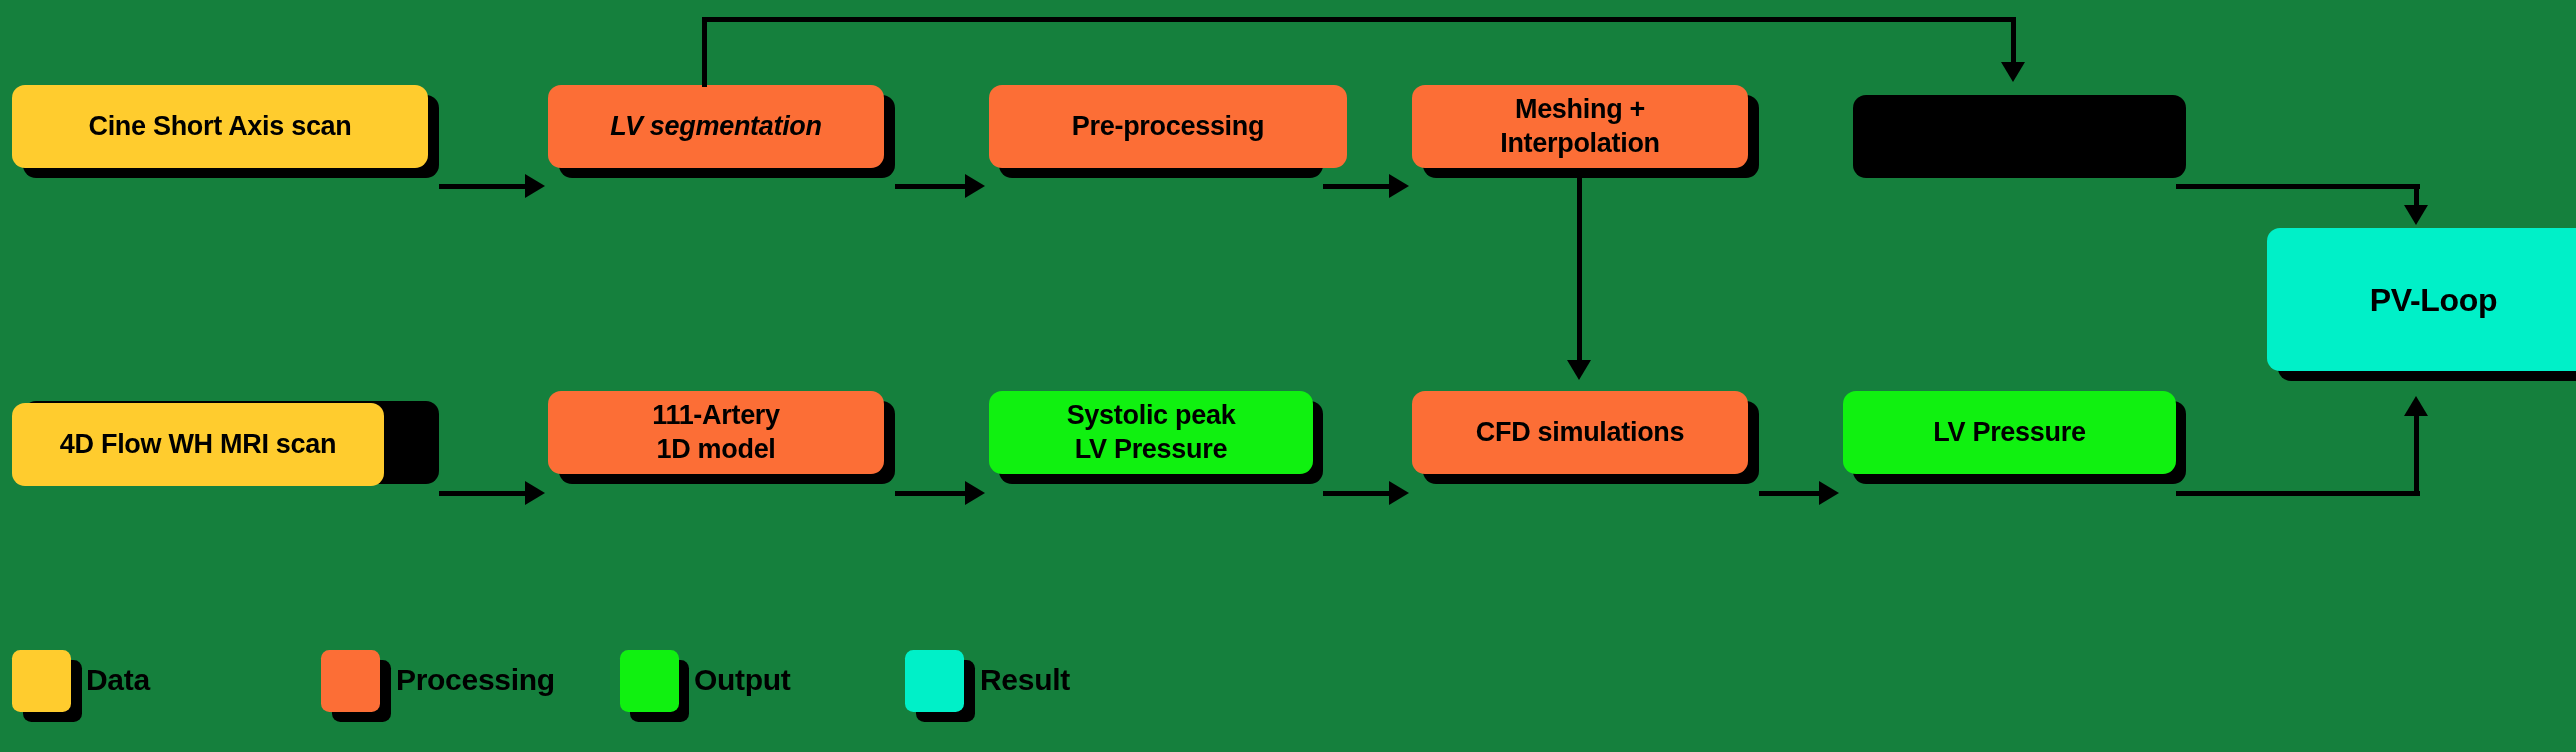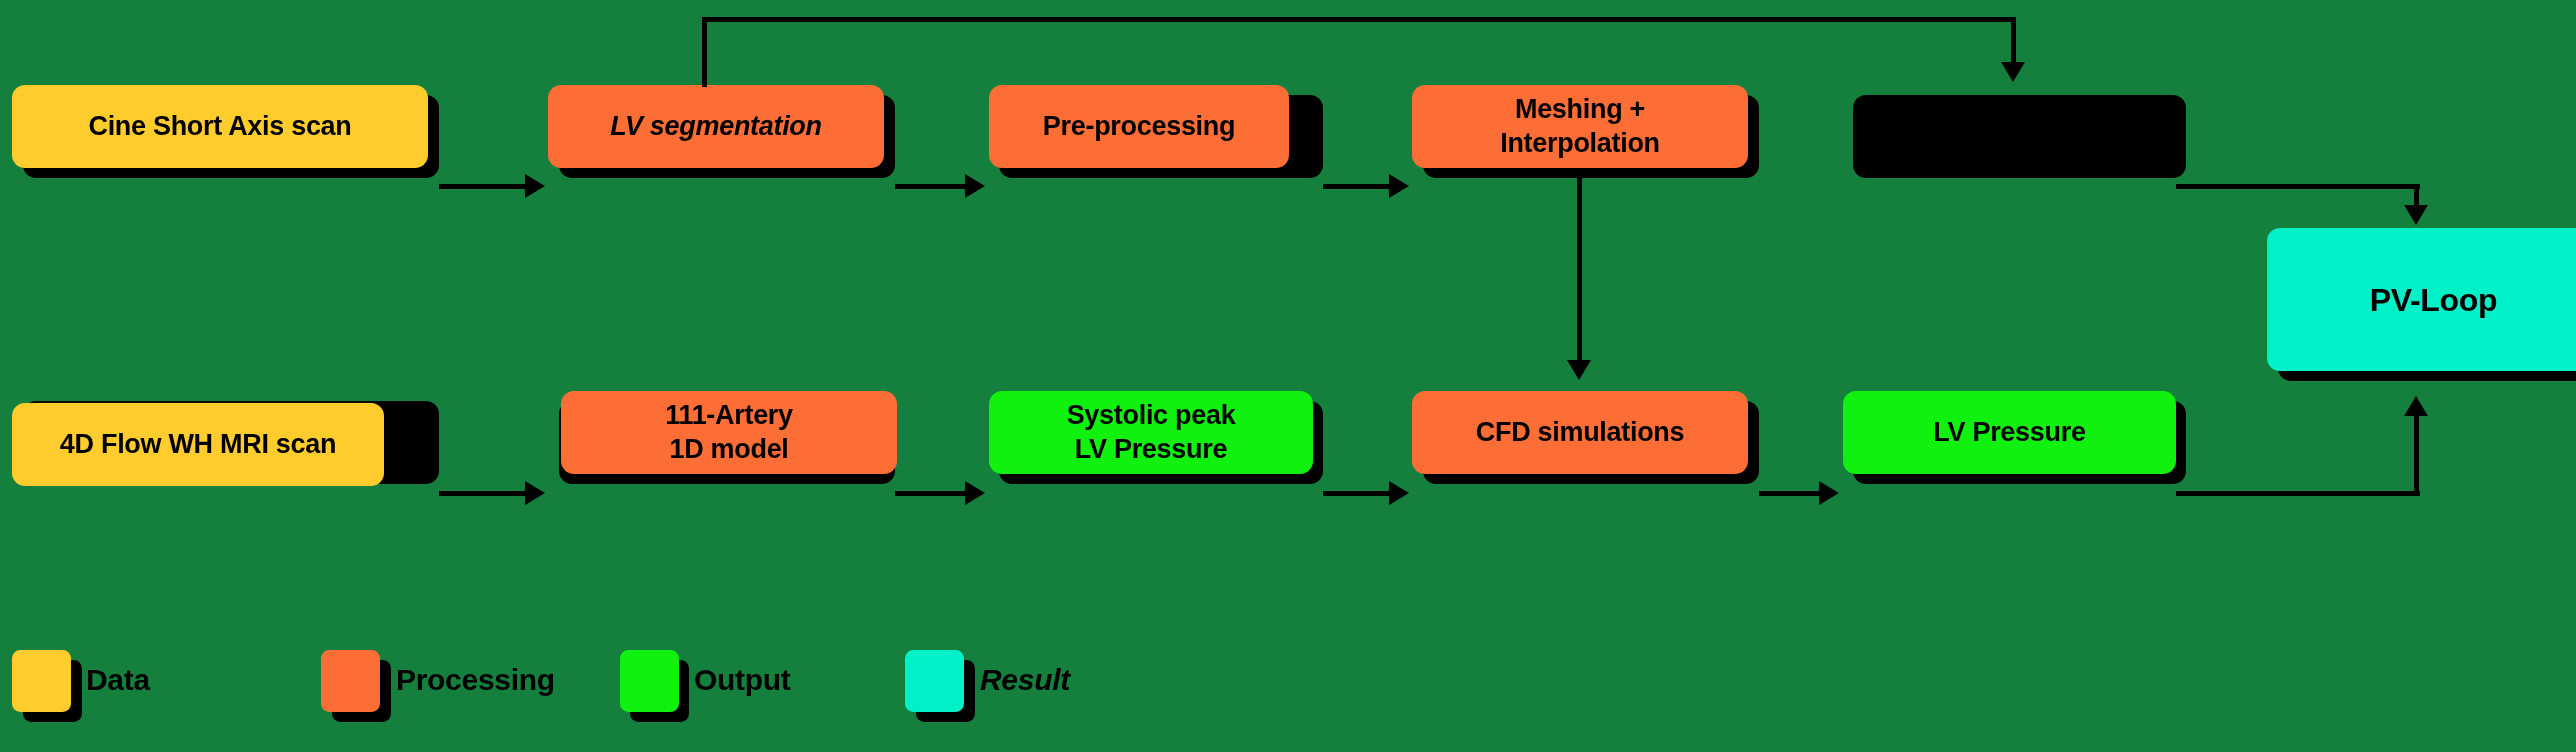--- a/index.html
+++ b/index.html
@@ -107,39 +107,39 @@
   <div class="node" id="n-cine" style="left:12px; top:85px; width:416px; height:83px; background:#FFCC2E;">
     <span class="lbl">Cine Short Axis scan</span>
   </div>
 
   <div class="shadow" style="left:559px; top:95px; width:336px; height:83px;"></div>
   <div class="node" id="n-lvseg" style="left:548px; top:85px; width:336px; height:83px; background:#FC6E36;font-style:italic;">
     <span class="lbl">LV segmentation</span>
   </div>
 
   <div class="shadow" style="left:999px; top:95px; width:324px; height:83px;"></div>
-  <div class="node" id="n-prep" style="left:989px; top:85px; width:300px; height:83px; background:#FC6E36;">
+  <div class="node" id="n-prep" style="left:989px; top:85px; width:358px; height:83px; background:#FC6E36;">
     <span class="lbl">Pre-processing</span>
   </div>
 
   <div class="shadow" style="left:1423px; top:95px; width:336px; height:83px;"></div>
   <div class="node" id="n-mesh" style="left:1412px; top:85px; width:336px; height:83px; background:#FC6E36;">
     <span class="lbl">Meshing +
 Interpolation</span>
   </div>
 
   <div class="shadow" style="left:1853px; top:95px; width:333px; height:83px;"></div>
 
   <div class="shadow" style="left:22.6px; top:401px; width:416px; height:83px;"></div>
   <div class="node" id="n-4d" style="left:12px; top:391px; width:372px; height:83px; background:#FFCC2E;margin-top:12px;">
     <span class="lbl">4D Flow WH MRI scan</span>
   </div>
 
   <div class="shadow" style="left:559px; top:401px; width:336px; height:83px;"></div>
-  <div class="node" id="n-artery" style="left:561px; top:391px; width:336px; height:83px; background:#FC6E36;">
+  <div class="node" id="n-artery" style="left:548px; top:391px; width:336px; height:83px; background:#FC6E36;">
     <span class="lbl">111-Artery
 1D model</span>
   </div>
 
   <div class="shadow" style="left:999px; top:401px; width:324px; height:83px;"></div>
   <div class="node" id="n-syst" style="left:989px; top:391px; width:324px; height:83px; background:#10F110;">
     <span class="lbl">Systolic peak
 LV Pressure</span>
   </div>
 
@@ -202,16 +202,16 @@
   <div class="legend-shadow" style="left:332px;  top:660px; width:59px; height:62px;"></div>
   <div class="legend-swatch" style="left:321px; top:650px; width:59px; height:62px; background:#FC6E36;"></div>
   <div class="legend-label" style="left:396px; top:663px;">Processing</div>
 
   <div class="legend-shadow" style="left:630px; top:660px; width:59px; height:62px;"></div>
   <div class="legend-swatch" style="left:620px; top:650px; width:59px; height:62px; background:#10F110;"></div>
   <div class="legend-label" style="left:694px; top:663px;">Output</div>
 
   <div class="legend-shadow" style="left:916px; top:660px; width:59px; height:62px;"></div>
   <div class="legend-swatch" style="left:905px; top:650px; width:59px; height:62px; background:#00F0C8;"></div>
-  <div class="legend-label" style="left:980px; top:663px;font-style:italic;">Result</div>
+  <div class="legend-label" style="left:980px; top:663px;">Result</div>
 
 </div>
 
 
 </body></html>

